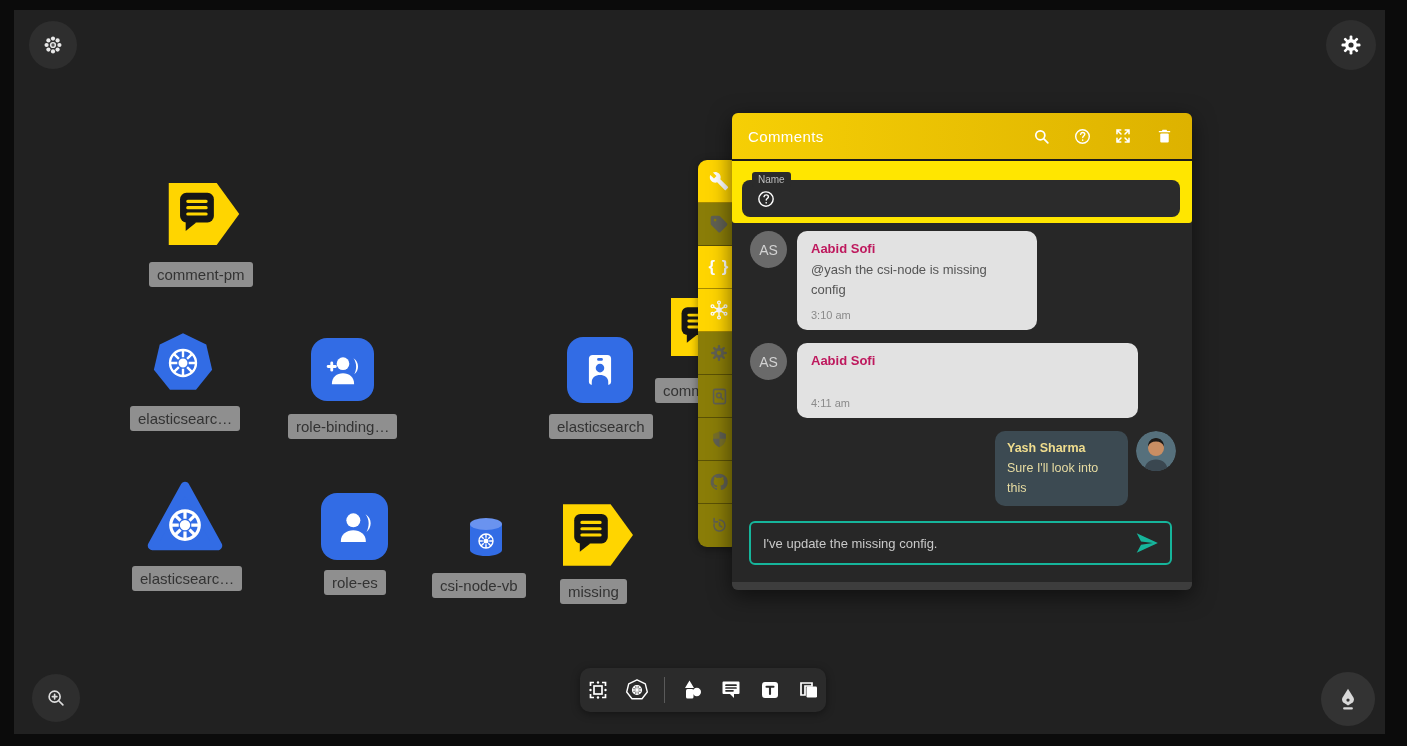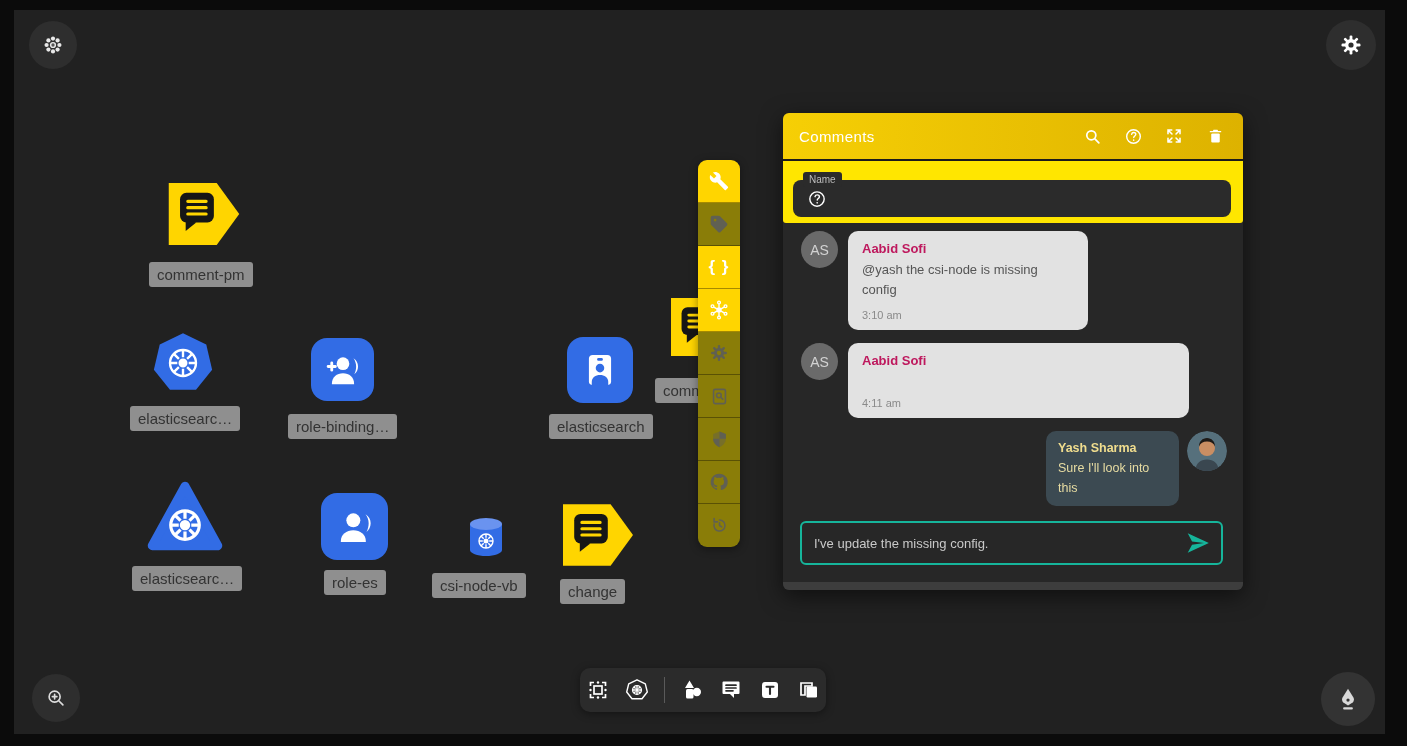--- a/index.html
+++ b/index.html
@@ -18,21 +18,21 @@
 
   
   .side-toolbar { position:absolute; left:698px; top:160px; width:42px; z-index:3; border-radius:9px; overflow:hidden; box-shadow:0 2px 8px rgba(0,0,0,.4); }
   .side-item { width:42px; height:43px; display:flex; align-items:center; justify-content:center; border-bottom:1px solid rgba(0,0,0,.35); cursor:pointer; }
   .side-item:last-child { border-bottom:none; }
   .side-item.active { background:#FFD500; color:#ffffff; --hole:#FFD500; }
   .side-item.dim { background:#8a7d08; color:#606053; --hole:#8a7d08; }
   .braces-glyph { font-size:17px; font-weight:bold; letter-spacing:1px; }
 
   
-  .panel { position:absolute; left:783px; top:113px; width:460px; height:477px; z-index:4; border-radius:6px; background:#272727; box-shadow:0 6px 22px rgba(0,0,0,.55); display:flex; flex-direction:column; }
+  .panel { position:absolute; left:732px; top:113px; width:460px; height:477px; z-index:4; border-radius:6px; background:#272727; box-shadow:0 6px 22px rgba(0,0,0,.55); display:flex; flex-direction:column; }
   .panel-header { height:46px; background:linear-gradient(90deg,#f6cf05,#ddb200); border-radius:6px 6px 0 0; display:flex; align-items:center; padding:0 18px 0 16px; }
   .panel-title { color:#fff; font-size:15px; letter-spacing:.4px; flex:1; }
   .hdr-icons { display:flex; align-items:center; gap:21px; }
   .hdr-icon { width:20px; height:20px; cursor:pointer; display:flex; align-items:center; justify-content:center; }
 
   .name-section { height:64px; background:#ffe600; border-top:2px solid #1b1b1b; border-radius:0 0 3px 3px; padding:19px 12px 13px 10px; }
   .name-input-wrap { position:relative; height:37px; background:#2b2b2b; border-radius:8px; display:flex; align-items:center; padding:0 12px 0 14px; }
   .name-label { position:absolute; top:-8px; left:10px; background:#2b2b2b; color:#bdbdbd; font-size:10px; padding:2px 6px; border-radius:3px; }
   .name-input { flex:1; background:transparent; border:none; outline:none; color:#e8e8e8; font-size:13px; font-family:"Liberation Sans", sans-serif; }
 
@@ -218,21 +218,21 @@
   <div class="node" style="left:563px;top:500px;">
     <svg width="70" height="70" viewBox="0 0 100 88">
         <polygon points="0,0 68,0 100,44 68,88 0,88" fill="#FFD500"></polygon>
         <rect x="16" y="14" width="48" height="42" rx="9" fill="#161616"></rect>
         <path d="M24 52v16l15-12z" fill="#161616"></path>
         <g stroke="#FFD500" stroke-width="4.5" stroke-linecap="round">
           <path d="M27 26h26M27 35h26M27 44h26"></path>
         </g>
       </svg>
   </div>
-  <div class="chip" style="left:560px;top:579px;">change</div>
+  <div class="chip" style="left:560px;top:579px;">missing</div>
 
   <div class="side-toolbar">
     <div class="side-item active">
       <span>
         <svg width="20" height="20" viewBox="0 0 24 24" fill="currentColor">
             <path d="M22.7 19l-9.1-9.1c.9-2.3.4-5-1.5-6.9-2-2-5-2.4-7.4-1.3L9 6 6 9 1.6 4.7C.4 7.1.9 10.1 2.9 12.1c1.9 1.9 4.6 2.4 6.9 1.5l9.1 9.1c.4.4 1 .4 1.4 0l2.3-2.3c.5-.4.5-1.1.1-1.4z"></path>
           </svg>
       </span>
     </div>
     <div class="side-item dim">

